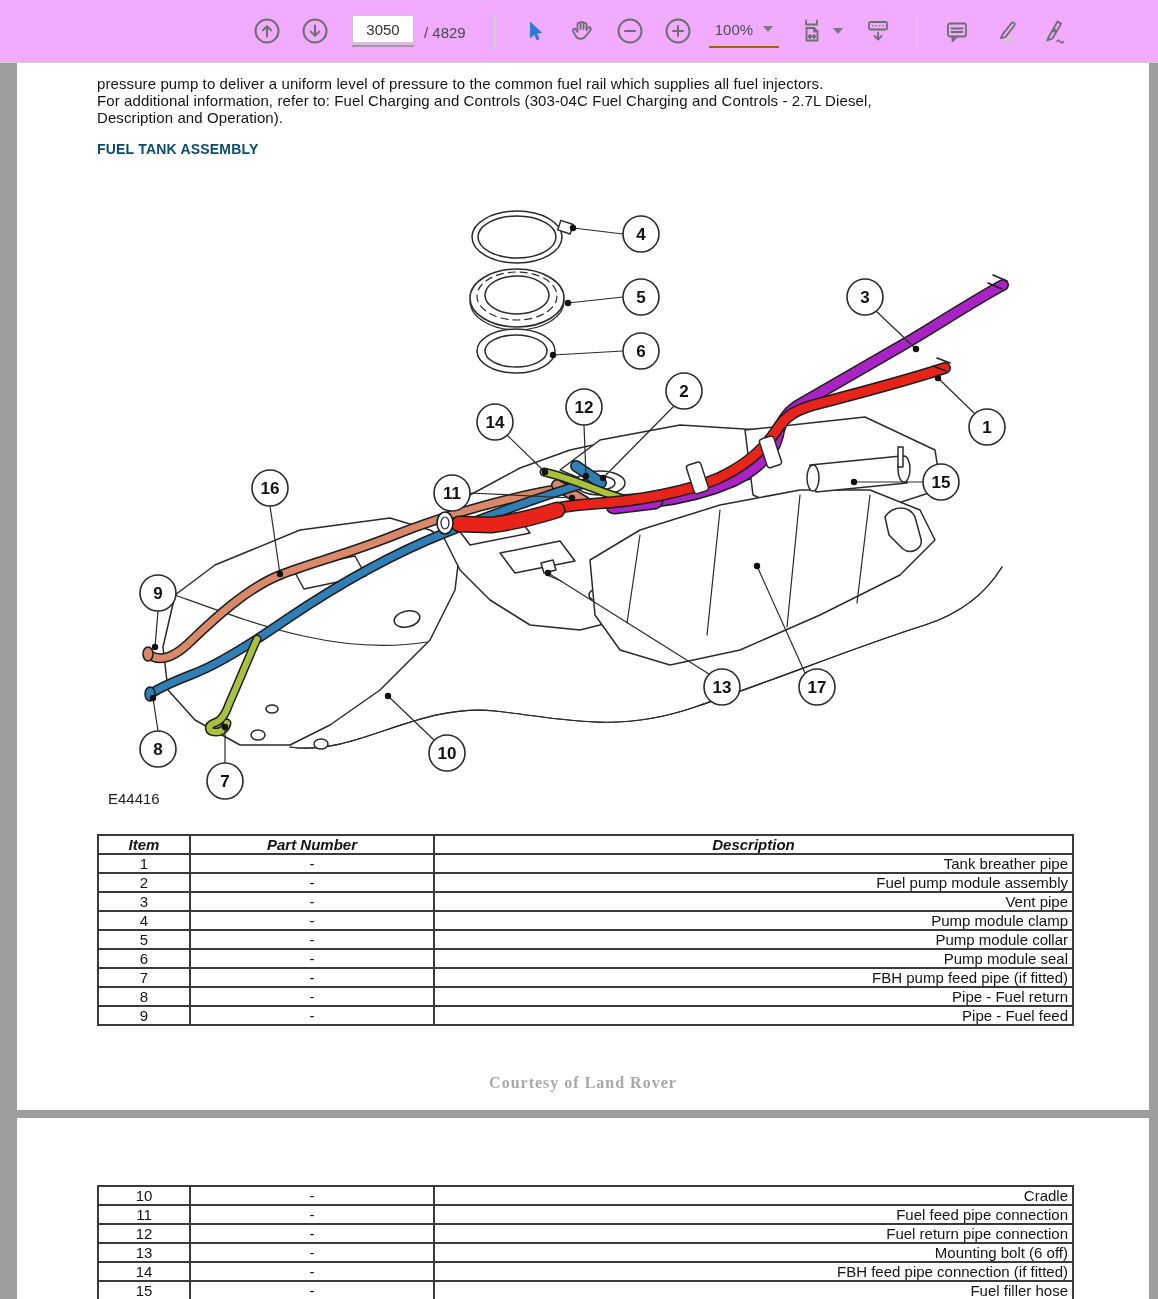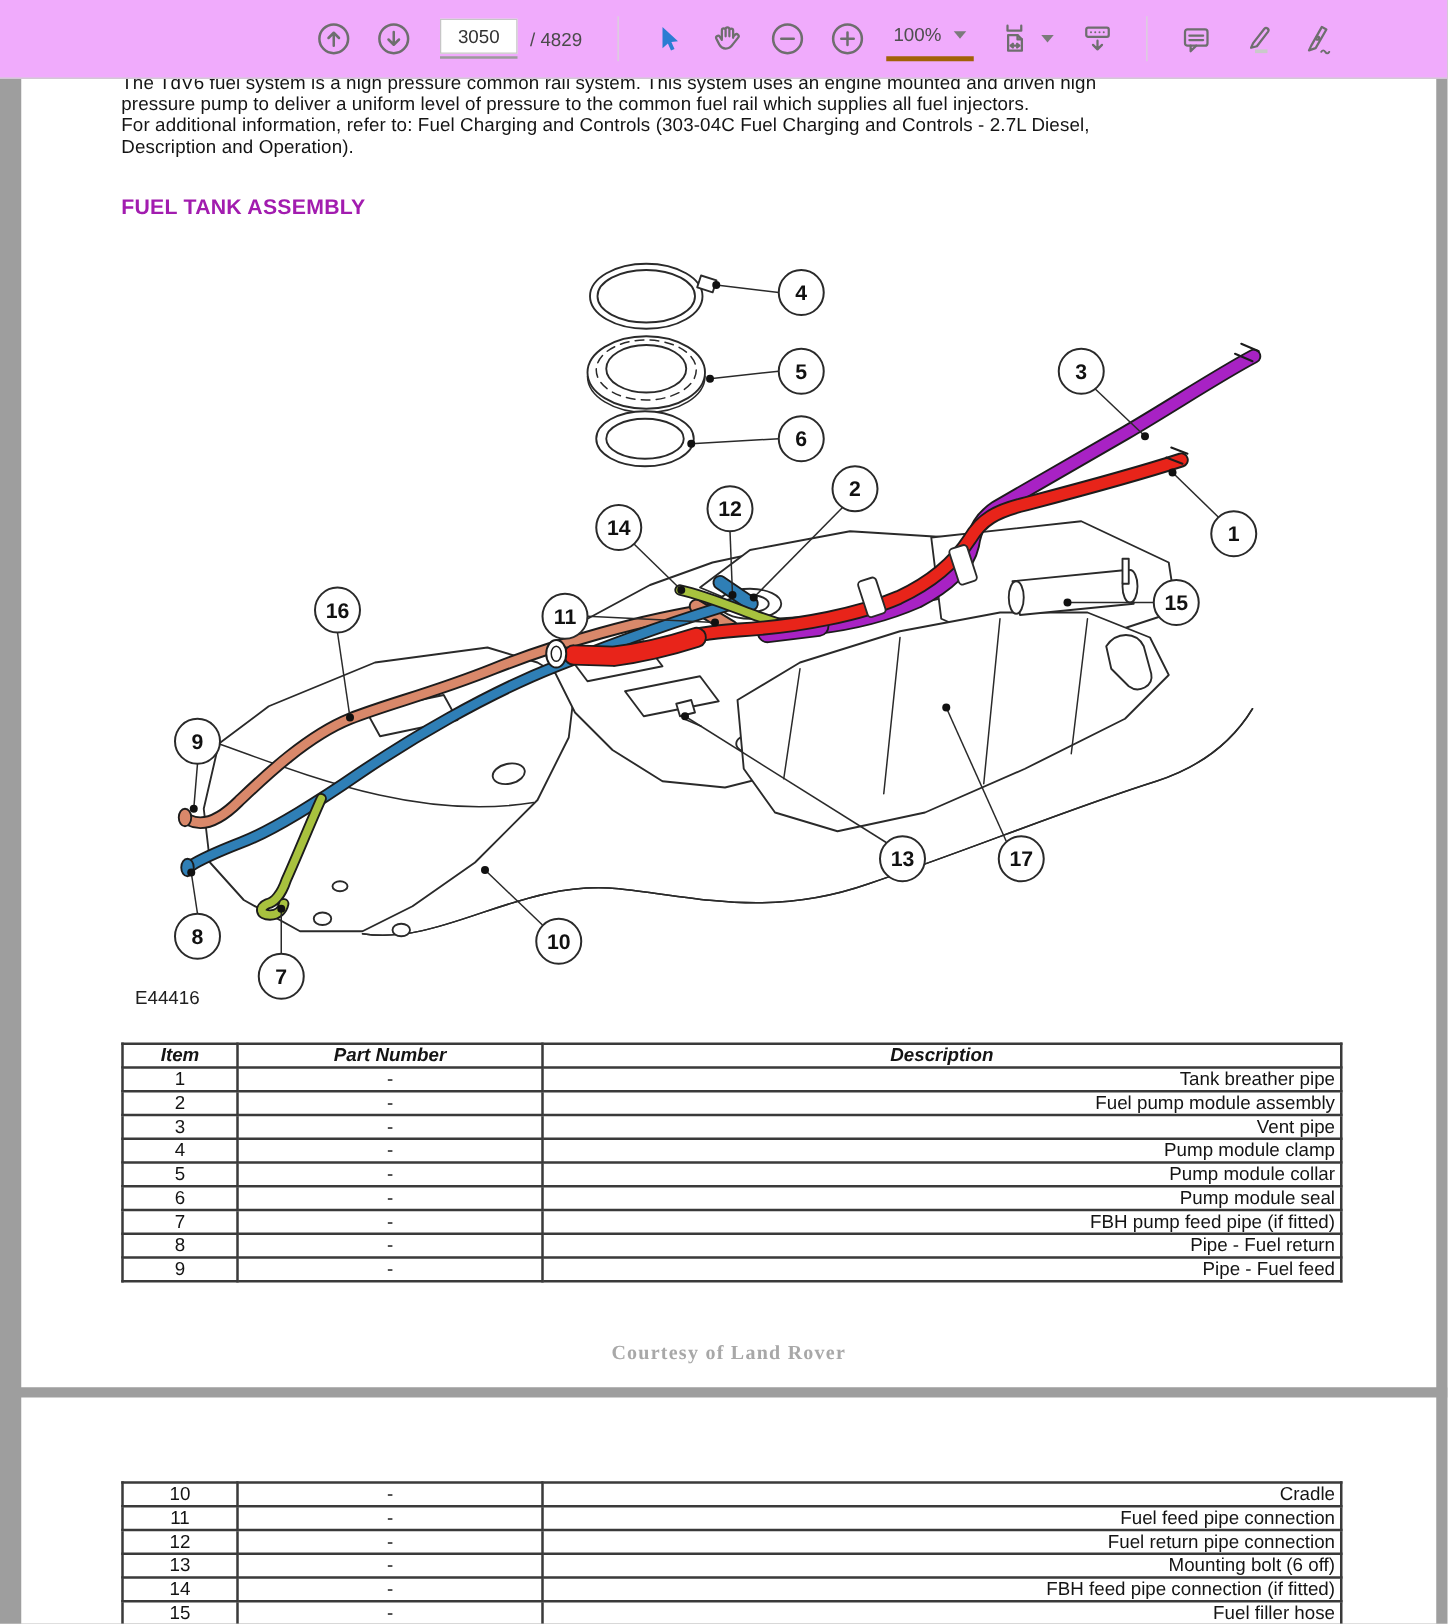--- a/index.html
+++ b/index.html
@@ -19,40 +19,40 @@
   .tbtn svg{display:block;}
   .tb-divider{width:1px;height:36px;background:#d6d6d6;margin:0 8px;}
   .page-box{display:flex;align-items:flex-end;gap:10px;margin:0 6px;}
   .page-input-wrap{border-bottom:2px solid #9b9b9b;padding-bottom:2px;}
   .page-input{
     width:56px;height:24px;border:1px solid #c6c6c6;background:#fff;
     font:15px "Liberation Sans",sans-serif;color:#333;text-align:center;outline:none;
   }
   .page-total{font-size:15px;color:#4a4a4a;padding-bottom:6px;}
   .zoom-select{
-    display:flex;align-items:center;gap:10px;border-bottom:4px solid #a16207;
+    display:flex;align-items:center;gap:10px;border-bottom:2px solid #a16207;
     padding:6px 6px 8px 6px;cursor:pointer;
   }
   .zoom-label{font-size:15px;color:#4f4f4f;}
   .caret{width:0;height:0;border-left:5px solid transparent;border-right:5px solid transparent;border-top:6px solid #7a7a7a;}
   .icon-with-caret{display:flex;align-items:center;gap:6px;cursor:pointer;}
   
   .page{
     position:absolute;left:17px;width:1132px;background:#ffffff;overflow:hidden;
   }
   #page1{top:63px;height:1047px;}
   #page2{top:1118px;height:181px;}
   .page-gap{position:absolute;left:0;top:1110px;width:1158px;height:8px;background:#9e9e9e;}
   .intro-line{
     position:absolute;left:80px;white-space:nowrap;
     font-size:15px;letter-spacing:.1px;color:#141414;
   }
   .doc-heading{
-    position:absolute;left:80px;top:93px;
-    font-size:17px;font-weight:bold;color:#a21caf;letter-spacing:.2px;
+    position:absolute;left:80px;top:78px;
+    font-size:14px;font-weight:bold;color:#0c4a6e;letter-spacing:.2px;
   }
   .figure-code{position:absolute;left:91px;top:727px;font-size:15px;color:#202020;}
   .courtesy{
     position:absolute;left:0;top:1011px;width:1132px;text-align:center;
     font-family:"Liberation Serif","DejaVu Serif",serif;font-weight:bold;
     font-size:16px;color:#a8a8a8;letter-spacing:1px;
   }
   
   table.parts{border-collapse:collapse;table-layout:fixed;width:975px;position:absolute;left:80px;background:#fff;}
   #page1 table.parts{top:771px;}
@@ -181,21 +181,20 @@
           <circle cx="16.2" cy="14.5" r="1.2"></circle>
           <path d="M19,25.5 q1.6,-2.4 3.2,0 q1.6,2.4 3.2,0" stroke-width="1.5"></path>
         </svg>
       </span>
     </div>
   </div>
 </div>
 
 <div class="page" id="page1">
 
-  <div class="intro-line" style="top:-5px">The TdV6 fuel system is a high pressure common rail system. This system uses an engine mounted and driven high</div>
   <div class="intro-line" style="top:12px">pressure pump to deliver a uniform level of pressure to the common fuel rail which supplies all fuel injectors.</div>
   <div class="intro-line" style="top:29px">For additional information, refer to: Fuel Charging and Controls (303-04C Fuel Charging and Controls - 2.7L Diesel,</div>
   <div class="intro-line" style="top:46px">Description and Operation).</div>
 
   <div class="doc-heading">FUEL TANK ASSEMBLY</div>
 
   <svg class="diagram" viewBox="0 0 955 620">
 
     <g>
 

